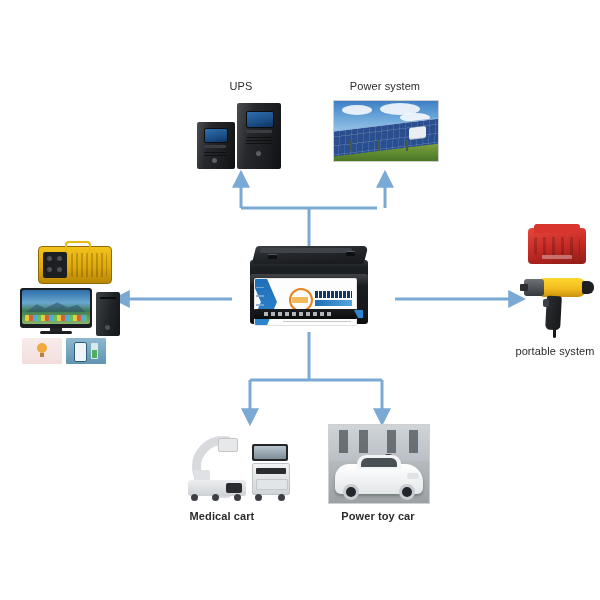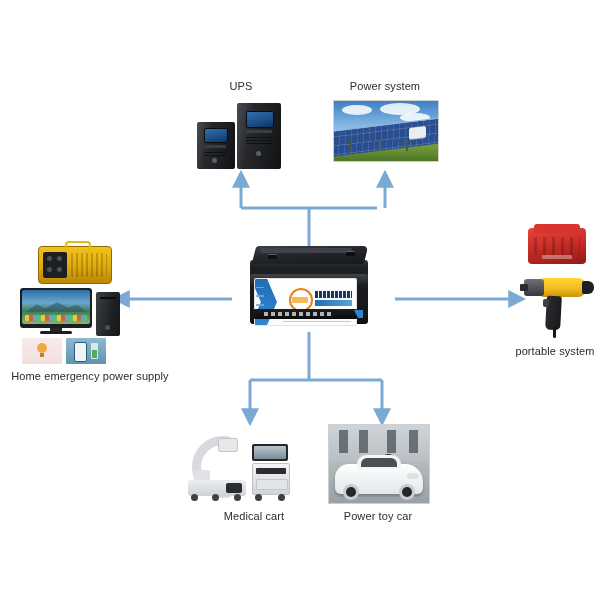--- a/index.html
+++ b/index.html
@@ -284,21 +284,20 @@
       <div class="pw"></div>
     </div>
     <div class="tile bulb">
       <div class="b"></div>
     </div>
     <div class="tile phone">
       <div class="ph"></div>
       <div class="bt"></div>
     </div>
   </div>
-  <div class="caption" style="left:0px;top:370px;width:180px;">Home emergency power supply</div>
 
   <div class="node port-wrap">
     <div class="packbat">
       <div class="top"></div>
       <div class="rib"></div>
       <div class="lbl"></div>
     </div>
     <div class="drill">
       <div class="body"></div>
       <div class="motor"></div>
@@ -327,35 +326,35 @@
         <div class="s"></div>
       </div>
       <div class="cab">
         <div class="band"></div>
         <div class="drw"></div>
       </div>
       <div class="wheel" style="left:5px;top:50px;"></div>
       <div class="wheel" style="left:28px;top:50px;"></div>
     </div>
   </div>
-  <div class="caption" style="left:204px;top:510px;width:100px;">Medical cart</div>
+  <div class="caption" style="left:172px;top:510px;width:100px;font-weight:bold;">Medical cart</div>
 
   <div class="node toy">
     <div class="wall"></div>
     <div class="win" style="left:10px;"></div>
     <div class="win" style="left:30px;"></div>
     <div class="win" style="left:58px;"></div>
     <div class="win" style="left:80px;"></div>
     <div class="ground"></div>
     <div class="kid-head"></div>
     <div class="kid-face"></div>
     <div class="kid-body"></div>
     <div class="car">
       <div class="cabin"></div>
       <div class="wsh"></div>
       <div class="lamp"></div>
     </div>
     <div class="wheelt" style="left:14px;"></div>
     <div class="wheelt" style="left:70px;"></div>
   </div>
-  <div class="caption" style="left:328px;top:510px;width:100px;">Power toy car</div>
+  <div class="caption" style="left:328px;top:510px;width:100px;font-weight:bold;">Power toy car</div>
 
 </div>
 
 </body></html>

